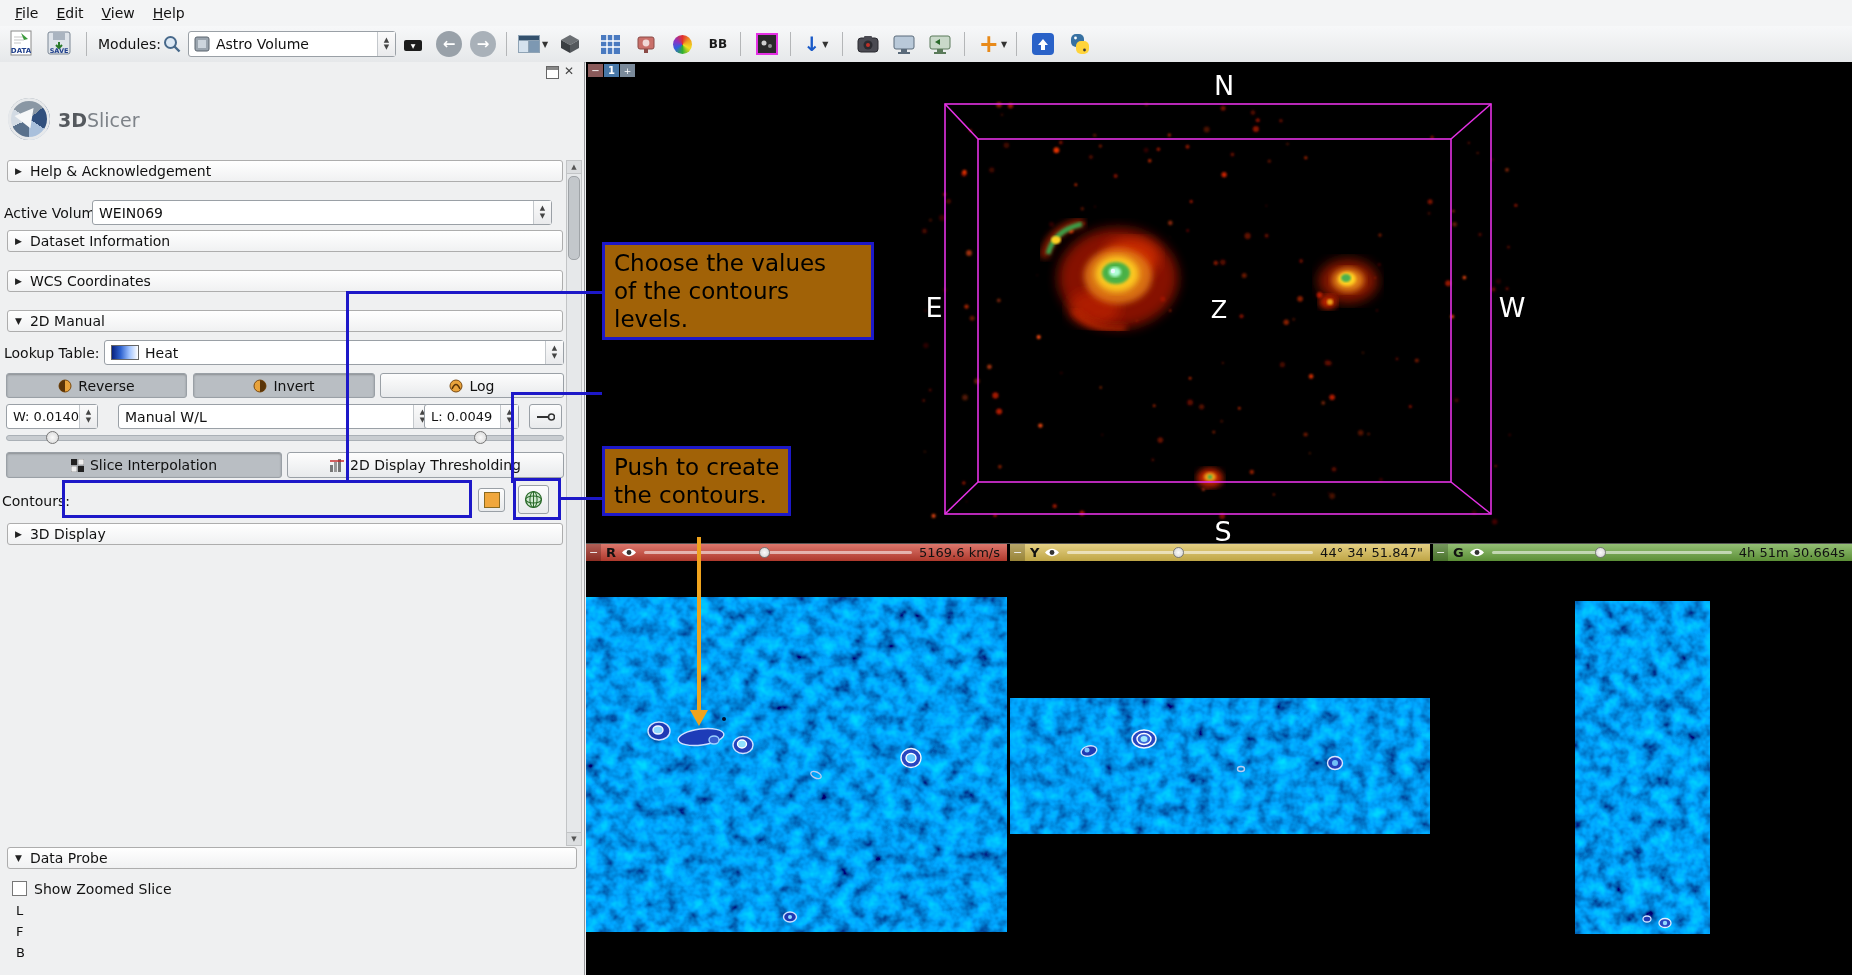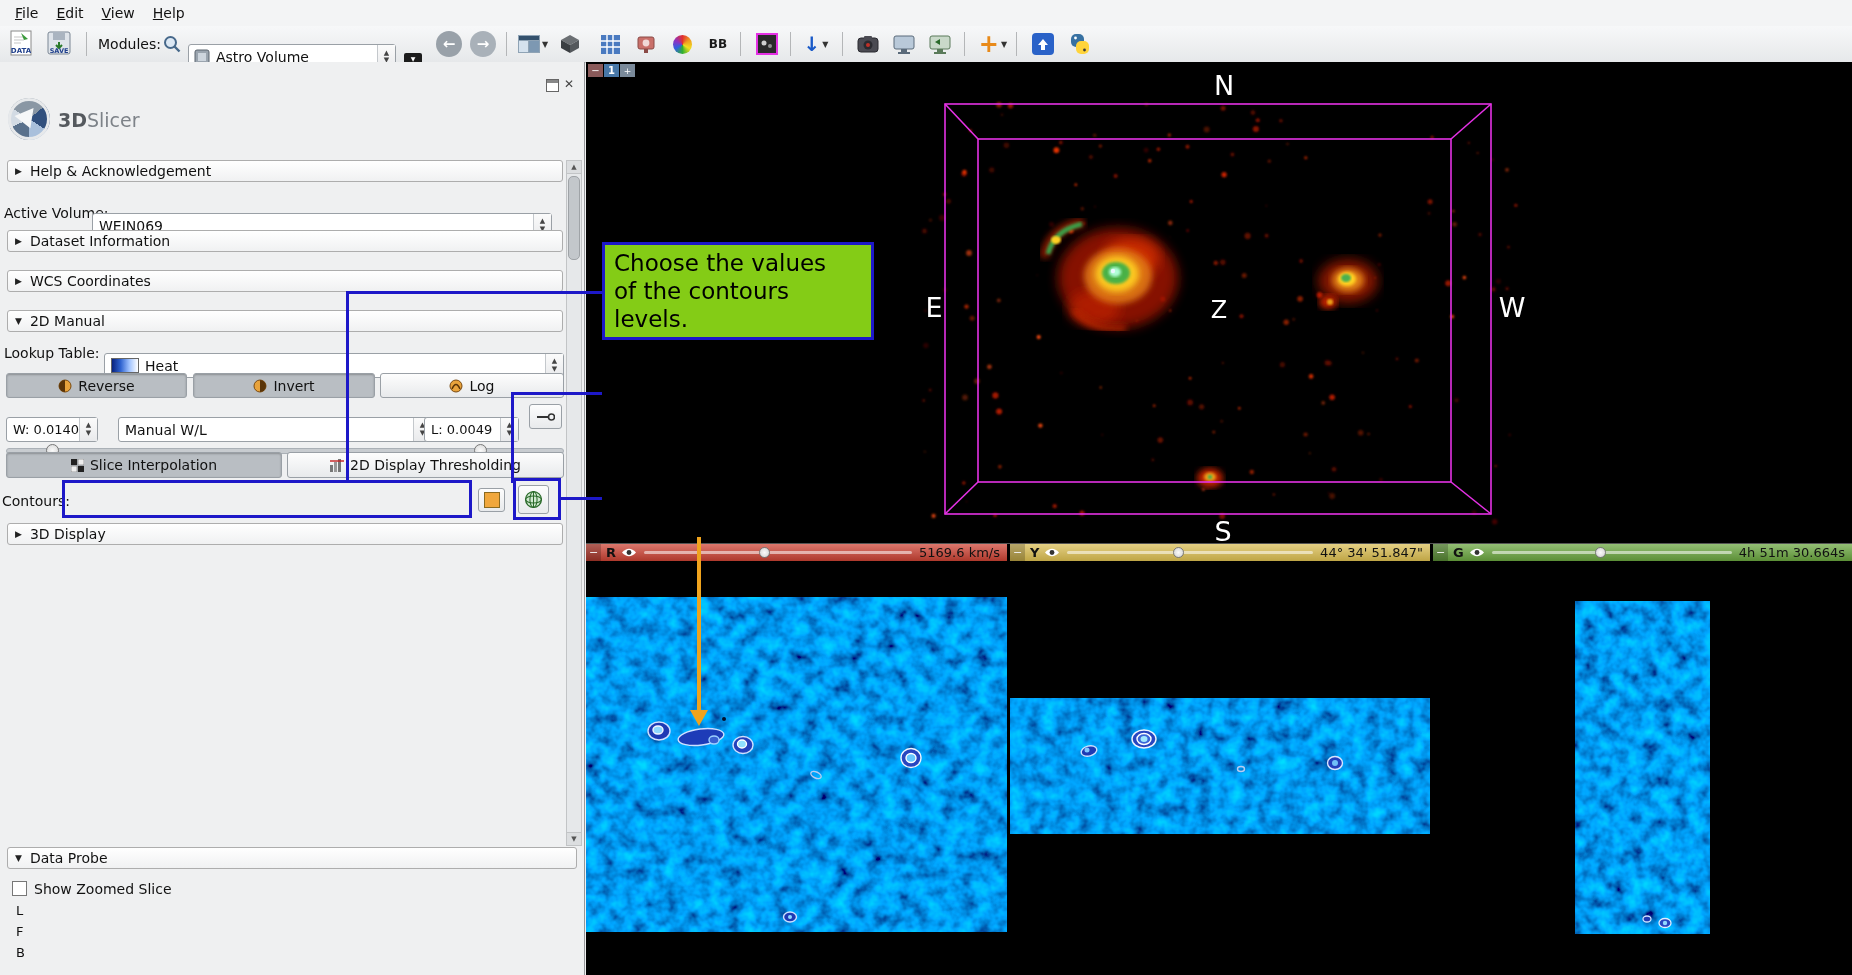--- a/index.html
+++ b/index.html
@@ -1,18 +1,18 @@
 <!DOCTYPE html>
 <html style="--ann-blue: #1d18c8; --arrow-orange: #f0a31d; --swatch-orange: #f0a73c; --slice-red: #cf4334; --slice-yellow: #d9bc4f; --slice-green: #6aa63f; --box-magenta: #e431e4;"><head>
 <meta charset="utf-8">
 <style>
   html,body{margin:0;padding:0;background:#eff0f1;}
   body{font-family:"DejaVu Sans","Liberation Sans",sans-serif;}
   .app{position:relative;width:1852px;height:975px;background:#eff0f1;overflow:hidden;}
-  .abs{position:absolute;margin-top:13px;}
+  .abs{position:absolute;}
 
   
   .menubar{position:absolute;left:0;top:0;width:100%;height:26px;background:#f3f4f5;border-bottom:1px solid #d8d8d8;display:flex;align-items:center;padding-left:6px;font-size:14px;color:#111;}
   .mitem{display:inline-block;padding:3px 9px;}
   .mitem::first-letter{text-decoration:underline;}
   .toolbar{position:absolute;left:0;top:26px;width:100%;height:36px;background:linear-gradient(#f7f8f9,#e6e8ea);border-bottom:1px solid #c2c4c6;}
   .tbtn{position:absolute;top:3px;height:30px;display:flex;align-items:center;justify-content:center;}
   .tsep{position:absolute;top:6px;width:1px;height:24px;background:#b4b6b8;}
   .tlabel{position:absolute;font-size:14px;color:#111;}
   .navbtn{width:26px;height:26px;border-radius:13px;color:#fff;font-size:15px;font-weight:bold;display:flex;align-items:center;justify-content:center;}
@@ -55,21 +55,21 @@
   .spin-seg{width:15px;height:17px;background:rgba(0,0,0,.20);color:#f3f3f3;font-size:11px;display:flex;align-items:center;justify-content:center;}
   .sletter{font-weight:bold;}
   .strack{flex:1;position:relative;height:17px;}
   .sgroove{position:absolute;left:2px;right:2px;top:7px;height:3px;background:rgba(255,255,255,.55);border-radius:2px;}
   .shandle{position:absolute;top:3px;width:11px;height:11px;border-radius:50%;background:radial-gradient(#fafafa,#d0d0d0);border:1px solid #777;box-sizing:border-box;}
   .svalue{margin-right:7px;white-space:nowrap;}
   .viewport{position:absolute;left:0;top:17px;}
   svg text{font-family:"DejaVu Sans","Liberation Sans",sans-serif;}
 
   
-  .callout{position:absolute;background:#84cc16;border:3px solid var(--ann-blue,#1d18c8);color:#000;font-size:23px;line-height:1.22;padding:4px 9px;white-space:pre-line;z-index:60;}
+  .callout{position:absolute;background:#a16207;border:3px solid var(--ann-blue,#1d18c8);color:#000;font-size:23px;line-height:1.22;padding:4px 9px;white-space:pre-line;z-index:60;}
   .aline{position:absolute;background:var(--ann-blue,#1d18c8);z-index:59;}
   .hlbox{position:absolute;border:3px solid var(--ann-blue,#1d18c8);box-sizing:border-box;z-index:59;}
   .arrowline{position:absolute;width:4px;background:var(--arrow-orange,#f0a31d);z-index:61;}
   .arrowhead{position:absolute;width:0;height:0;border-left:9px solid transparent;border-right:9px solid transparent;border-top:16px solid var(--arrow-orange,#f0a31d);z-index:61;}
 </style>
 </head>
 <body>
 
 <svg width="0" height="0" style="position:absolute" aria-hidden="true">
   <defs>
@@ -725,17 +725,19 @@
 
   <div class="aline" style="left:511px;top:392px;width:91px;height:3px"></div>
   <div class="aline" style="left:511px;top:392px;width:3px;height:91px"></div>
 
   <div class="hlbox" style="left:513px;top:478px;width:48px;height:42px"></div>
   <div class="aline" style="left:561px;top:497px;width:41px;height:3px"></div>
 
   <div class="callout" style="left:602px;top:242px;width:248px">Choose the values
 of the contours
 levels.</div>
+  <div class="callout" style="left:602px;top:446px">Push to create
+the contours.</div>
 
   <div class="arrowline" style="left:697px;top:537px;height:175px"></div>
   <div class="arrowhead" style="left:690px;top:710px"></div>
 
 </div>
 
 </body></html>

